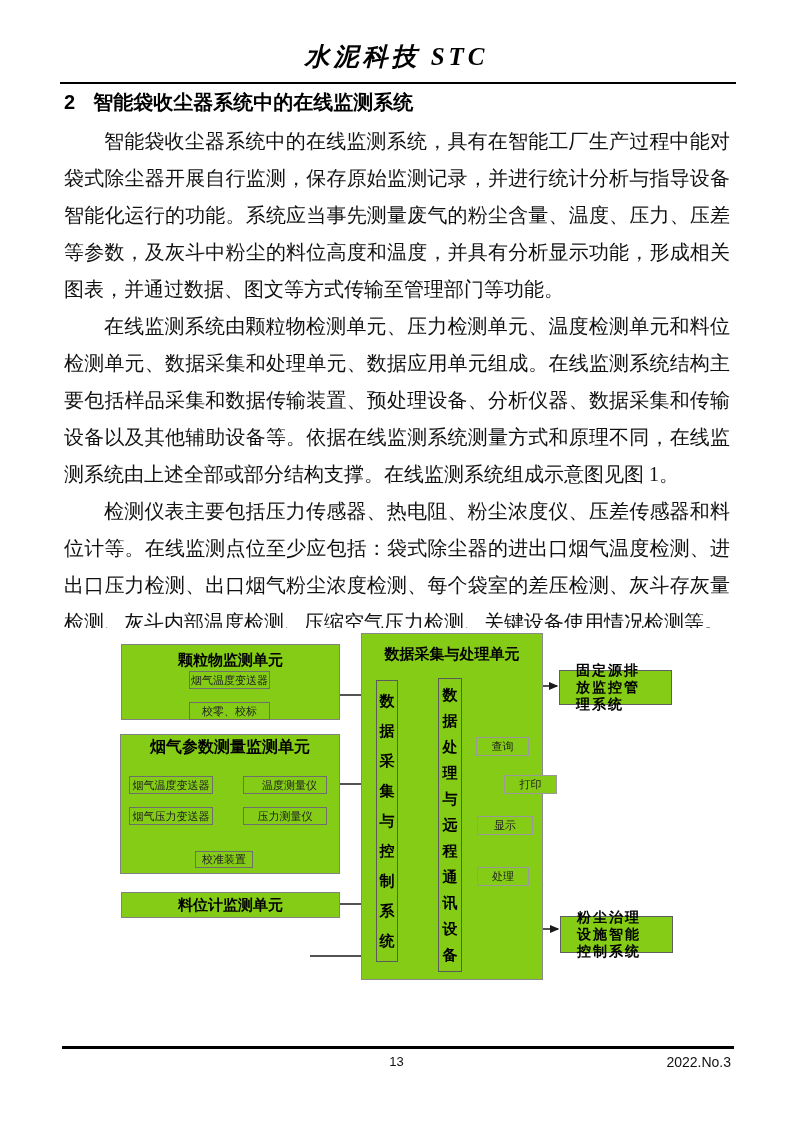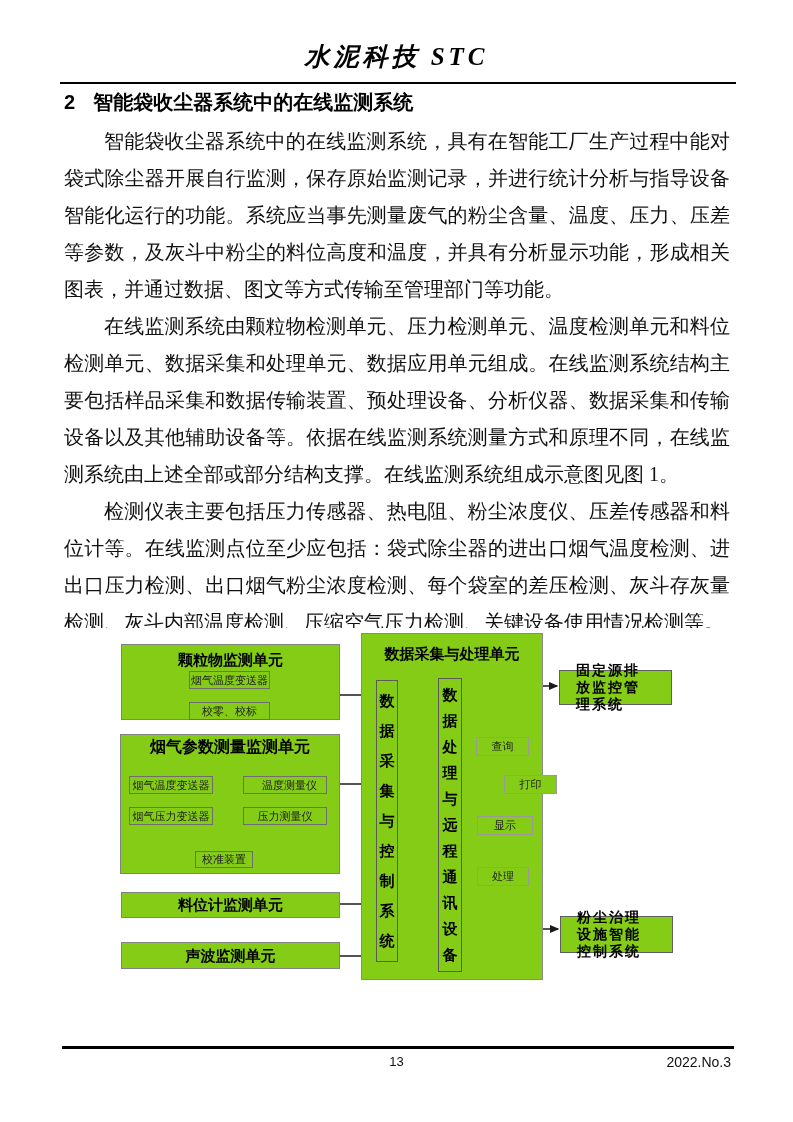--- a/index.html
+++ b/index.html
@@ -153,23 +153,20 @@
     <div class="dbox inner-box" style="left:129px; top:146px; width:84px; height:18px;">烟气温度变送器</div>
     <div class="dbox inner-box" style="left:243px; top:146px; width:84px; height:18px;padding-left:9px;">温度测量仪</div>
     <div class="dbox inner-box" style="left:129px; top:177px; width:84px; height:18px;">烟气压力变送器</div>
     <div class="dbox inner-box" style="left:243px; top:177px; width:84px; height:18px;">压力测量仪</div>
     <div class="dbox inner-box" style="left:195px; top:221px; width:58px; height:17px;">校准装置</div>
 
     <div class="dbox unit-outer" style="left:121px; top:262px; width:219px; height:26px;">
       <div class="unit-title" style="margin-top:3px;">料位计监测单元</div>
     </div>
 
-    <div class="dbox unit-outer" style="left:121px; top:312px; width:219px; height:27px;">
-      <div class="unit-title" style="margin-top:4px;">声波监测单元</div>
-    </div>
 
     <div class="dbox central-outer" style="left:361px; top:3px; width:182px; height:347px;">
       <div class="unit-title" style="margin-top:11px;">数据采集与处理单元</div>
     </div>
     <div class="dbox vbox" style="left:376px; top:50px; width:22px; height:282px; line-height:30px; font-size:15px;">数
 据
 采
 集
 与
 控

